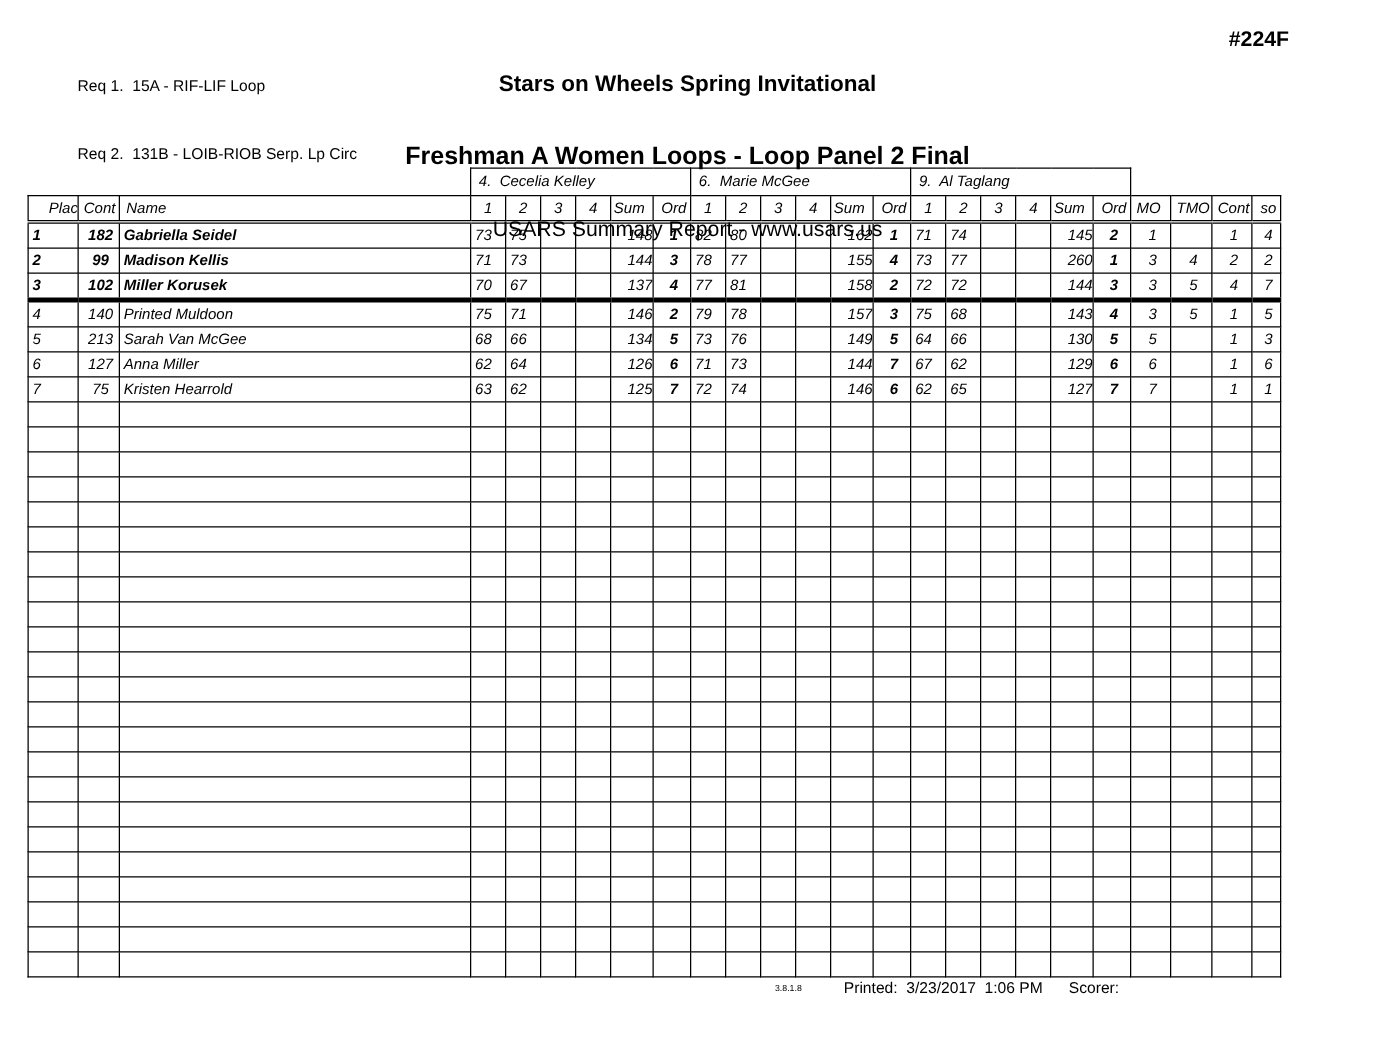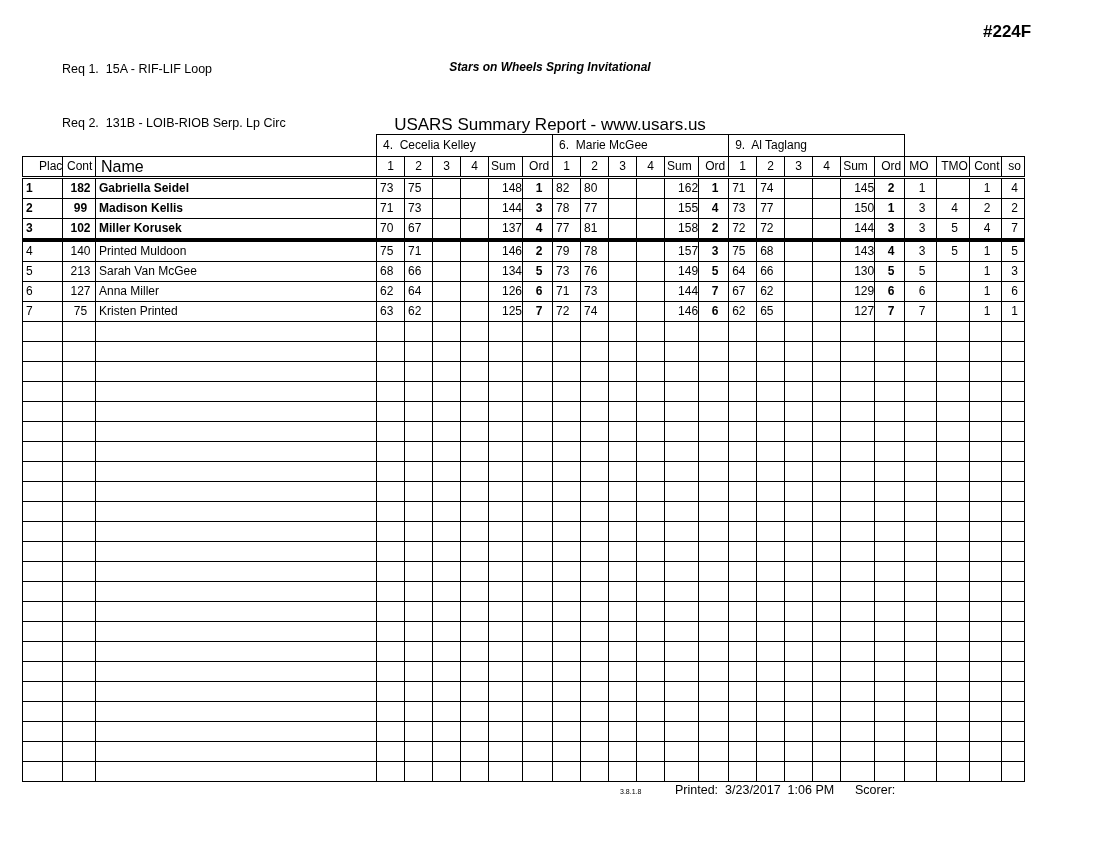--- a/index.html
+++ b/index.html
@@ -3,42 +3,42 @@
 <meta charset="utf-8">
 <style>
   html,body { margin:0; padding:0; }
   body {
     width:1100px; height:850px; background:#ffffff; color:#000000;
     font-family:"Liberation Sans", sans-serif; position:relative; overflow:hidden;
   }
   .req-block { position:absolute; left:22px; top:24px; font-size:12.5px; line-height:18px; white-space:pre;margin-left:40px; }
   .event-number { position:absolute; left:983px; top:22px; font-size:17px; font-weight:bold; }
   .titles { position:absolute; left:0; top:21px; width:1100px; text-align:center; white-space:pre; }
-  .t1 { font-size:12px; font-weight:bold; line-height:21px;font-style:italic; }
+  .t1 { font-size:18px; font-weight:bold; line-height:21px; }
   .t2 { font-size:16px; line-height:20px; }
   .t3 { font-size:20px; font-weight:bold; line-height:23px; }
   .t4 { font-size:17px; line-height:22px; }
 
   table.score {
     position:absolute; left:22px; top:134px;
-    border-collapse:collapse; table-layout:fixed; width:800px;
+    border-collapse:collapse; table-layout:fixed; width:800px;font-style:italic;
   }
   table.score td {
     border:1px solid #000; height:19px; padding:0 0 0 3px;
     font-size:12px; line-height:19px; white-space:pre; overflow:hidden; vertical-align:middle;
   }
   tr.jrow td { border:none; height:21px; padding:0; }
   tr.jrow td.jbox { border:1px solid #000; padding-left:6px; }
   tr.hrow td { border-bottom:3px double #000; }
   td.c-place { padding-left:7px; }
   tr.hrow td.c-place { padding-left:16px; }
   td.c-cont  { text-align:center; padding-left:0; }
   tr.hrow td.c-cont { text-align:left; padding-left:4px; }
   td.c-name  { padding-left:7px; font-size:13px; }
-  tr.hrow td.c-name { font-size:16px; padding-left:5px; }
+  tr.hrow td.c-name { font-size:12px; padding-left:5px; }
   td.c-score { padding-left:4px; }
   tr.hrow td.c-score { text-align:center; padding-left:0; }
   td.c-sum   { text-align:right; padding:0 3px 0 0; }
   tr.hrow td.c-sum { text-align:center; padding:0 17px 0 2px; }
   td.c-ord   { border-left:4px solid #000; border-right:4px solid #000;
                text-align:center; padding:0; font-weight:bold; }
   tr.hrow td.c-ord { font-weight:normal; }
   td.c-mo, td.c-tmo, td.c-rule, td.c-so { text-align:center; padding:0; }
   tr.hrow td.c-mo, tr.hrow td.c-tmo, tr.hrow td.c-rule { text-align:left; padding-left:4px; }
   tr.hrow td.c-so { text-align:center; }
@@ -54,20 +54,21 @@
 
 <div class="req-block">
   <div>Req 1.  15A - RIF-LIF Loop</div>
   <div>Req 2.  131B - LOIB-RIOB Serp. Lp Circ</div>
 </div>
 
 <div class="event-number">#224F</div>
 
 <div class="titles">
   <div class="t1">Stars on Wheels Spring Invitational</div>
+  <div class="t3">Freshman A Women Loops - Loop Panel 2 Final</div>
   <div class="t4">USARS Summary Report - www.usars.us</div>
 </div>
 
 <table class="score">
   <colgroup>
     <col style="width:40px">
       <col style="width:33px">
       <col style="width:281px">
     <col style="width:28px">
       <col style="width:28px">
@@ -167,21 +168,21 @@
         <td class="c-score">78</td>
         <td class="c-score">77</td>
         <td class="c-score"></td>
         <td class="c-score"></td>
         <td class="c-sum">155</td>
         <td class="c-ord">4</td>
         <td class="c-score">73</td>
         <td class="c-score">77</td>
         <td class="c-score"></td>
         <td class="c-score"></td>
-        <td class="c-sum">150</td>
+        <td class="c-sum">260</td>
         <td class="c-ord">1</td>
         <td class="c-mo">3</td>
         <td class="c-tmo">4</td>
         <td class="c-rule">2</td>
         <td class="c-so">2</td>
       </tr>
       <tr class="sep">
         <td class="c-place b">3</td>
         <td class="c-cont b">102</td>
         <td class="c-name b">Miller Korusek</td>
@@ -285,21 +286,21 @@
         <td class="c-sum">129</td>
         <td class="c-ord">6</td>
         <td class="c-mo">6</td>
         <td class="c-tmo"></td>
         <td class="c-rule">1</td>
         <td class="c-so">6</td>
       </tr>
       <tr>
         <td class="c-place">7</td>
         <td class="c-cont">75</td>
-        <td class="c-name">Kristen Printed</td>
+        <td class="c-name">Kristen Hearrold</td>
         <td class="c-score">63</td>
         <td class="c-score">62</td>
         <td class="c-score"></td>
         <td class="c-score"></td>
         <td class="c-sum">125</td>
         <td class="c-ord">7</td>
         <td class="c-score">72</td>
         <td class="c-score">74</td>
         <td class="c-score"></td>
         <td class="c-score"></td>

